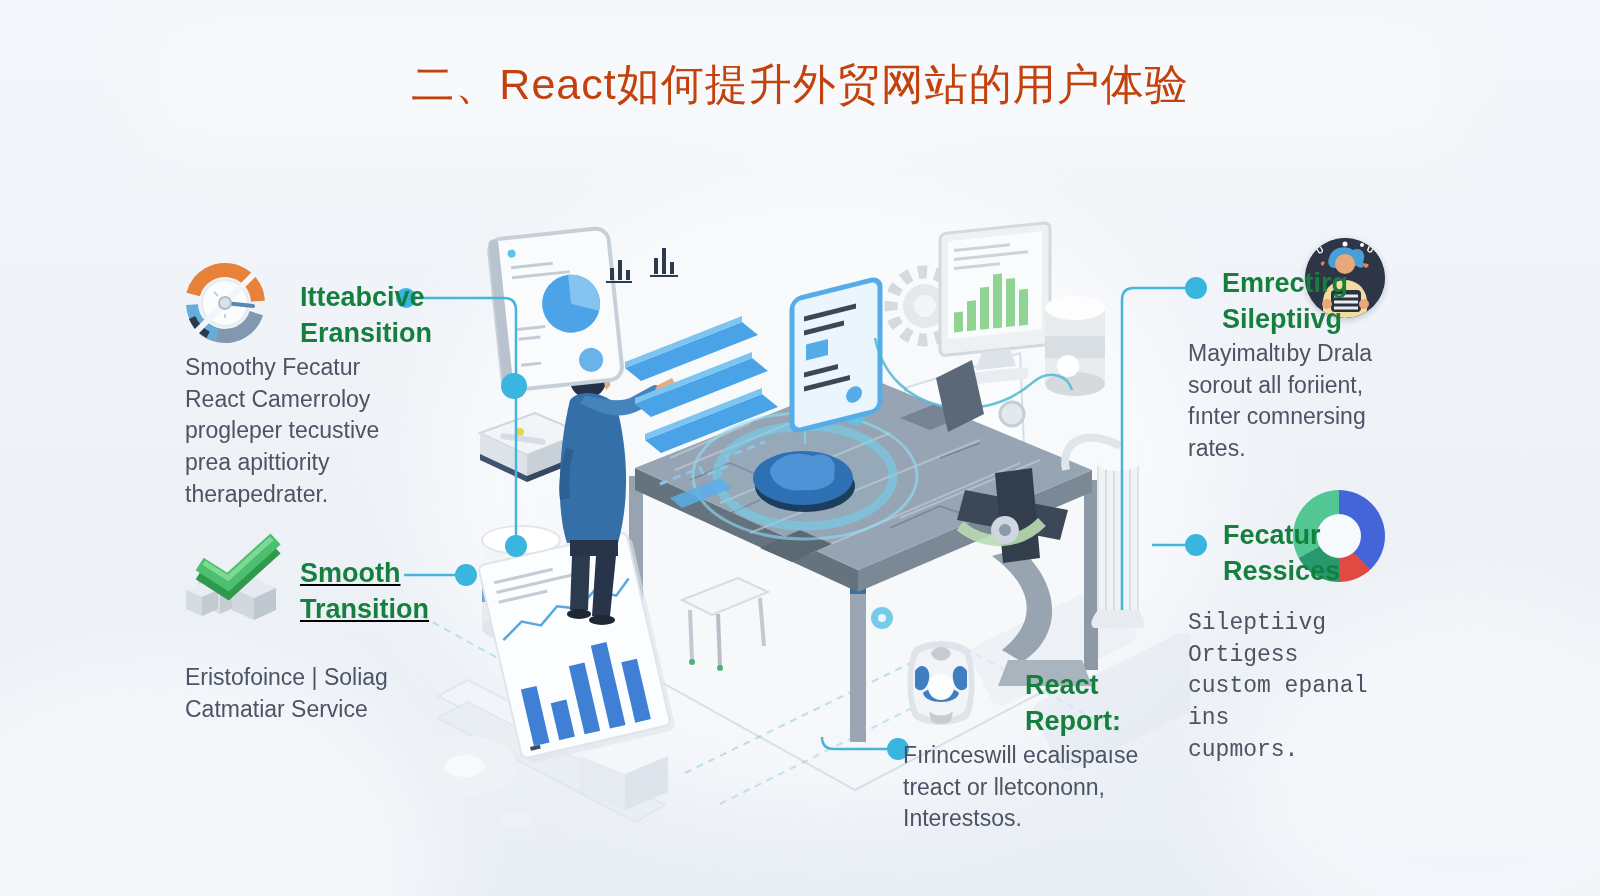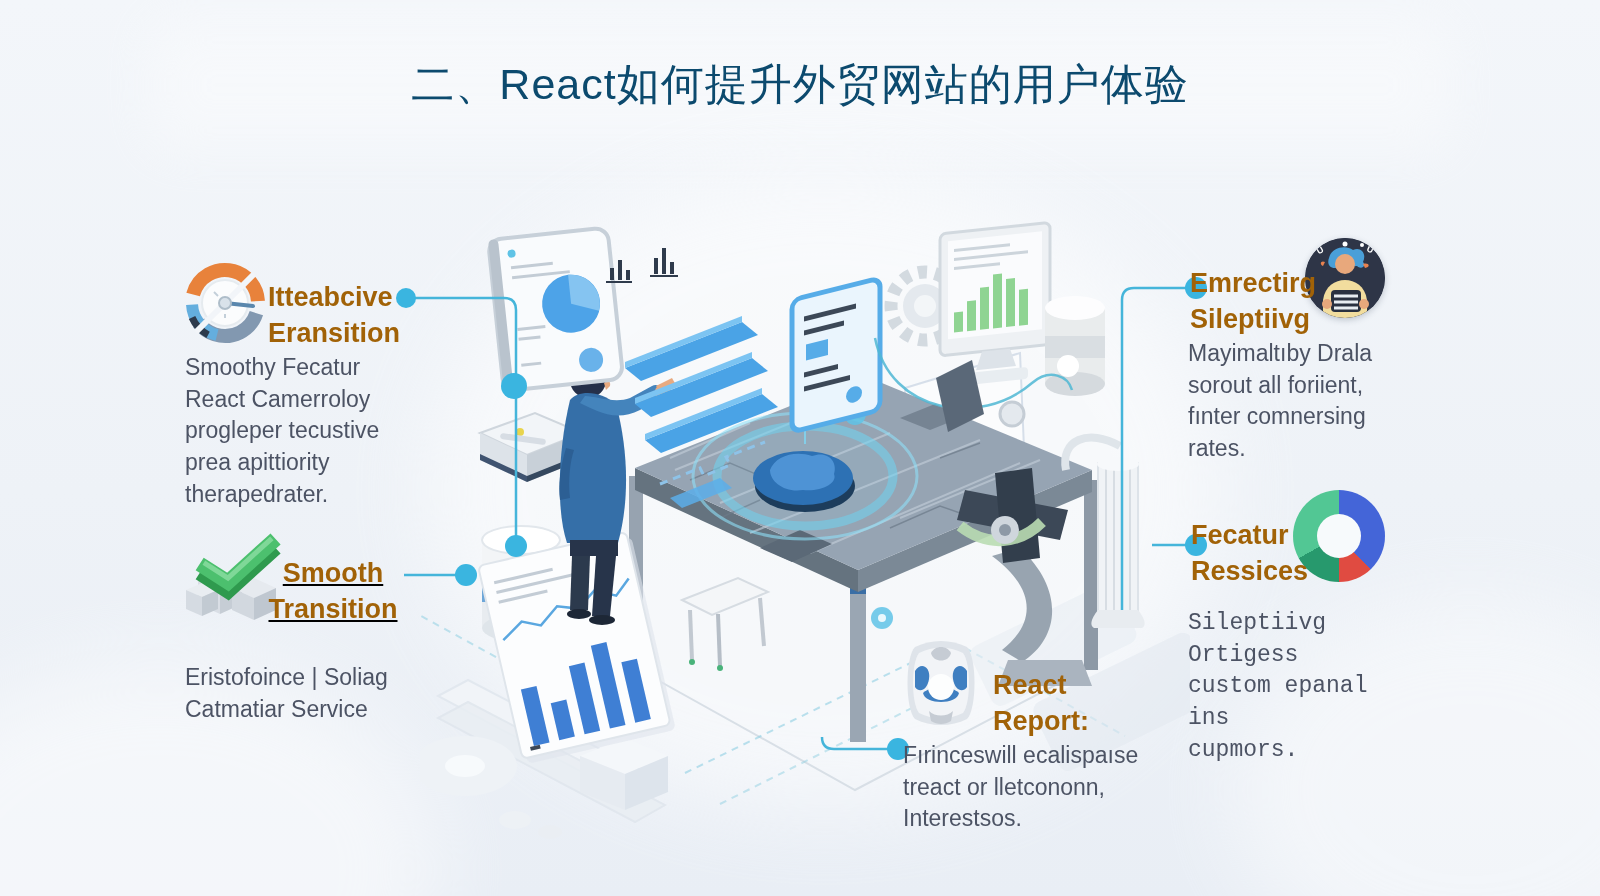--- a/index.html
+++ b/index.html
@@ -9,27 +9,28 @@
     background:linear-gradient(180deg,#f3f6fa 0%,#eef2f7 55%,#e9eef5 100%);
   }
   .blob{position:absolute;border-radius:50%;background:#ffffff;filter:blur(42px);pointer-events:none;}
   .blob.center{left:430px;top:170px;width:790px;height:640px;opacity:.55;}
   .blob.left-bottom{left:-120px;top:660px;width:560px;height:420px;opacity:.5;}
   .blob.right-bottom{left:1230px;top:600px;width:480px;height:380px;opacity:.45;}
   .blob.top{left:150px;top:20px;width:1300px;height:130px;opacity:.35;filter:blur(26px);border-radius:20px;}
 
   .page-title{
     position:absolute;left:0;top:56px;width:100%;text-align:center;
-    font-size:43px;font-weight:500;color:#0c4a6e;letter-spacing:1px;
+    font-size:43px;font-weight:500;color:#c2410c;letter-spacing:1px;
   }
 
   .callout{position:absolute;}
   .co-title{
-    font-size:27px;font-weight:600;color:#a16207;line-height:1.32;
+    font-size:27px;font-weight:600;color:#15803d;line-height:1.32;
     white-space:pre-line;
+    margin-left:32px;
   }
   .co-body{
     font-size:23px;font-weight:400;color:#4c5364;line-height:1.38;
     white-space:pre-line;
   }
 
   
   .gauge-icon{position:absolute;left:182px;top:260px;width:86px;height:86px;}
   .cubes-icon{position:absolute;left:176px;top:528px;width:116px;height:96px;}
   .avatar-icon{

